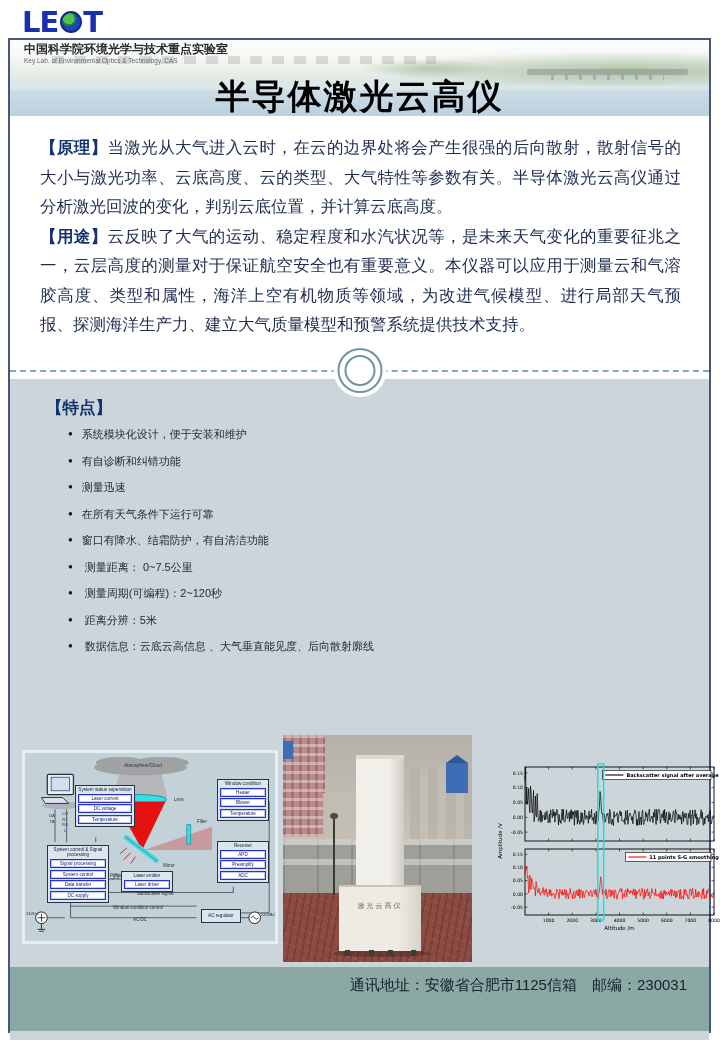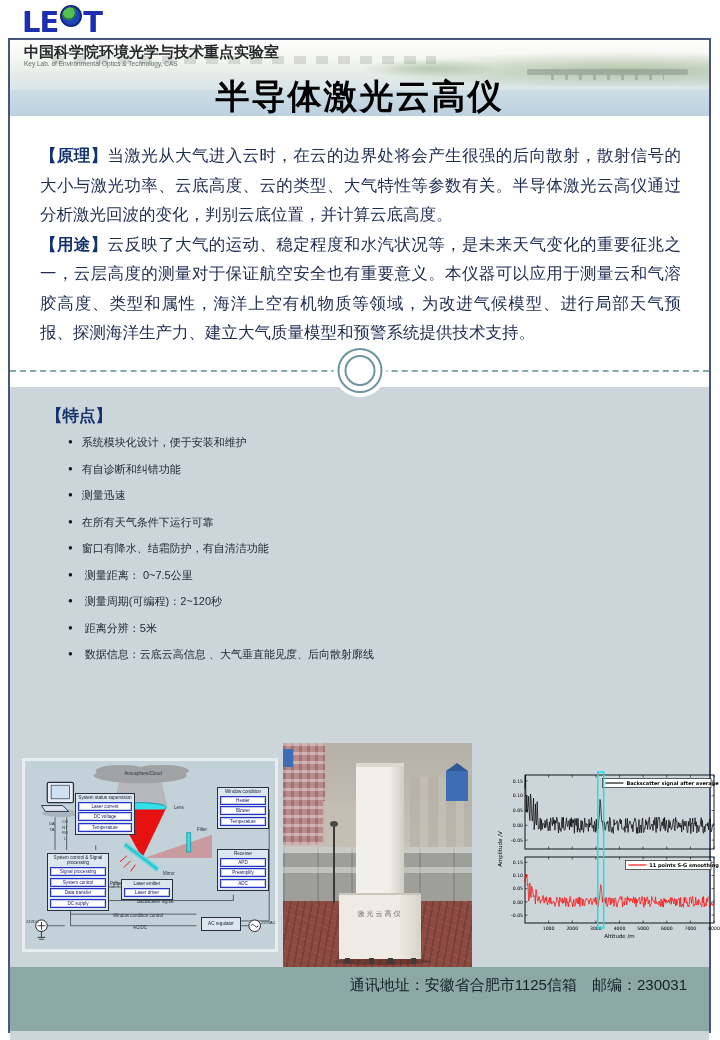--- a/index.html
+++ b/index.html
@@ -1,50 +1,50 @@
 <!DOCTYPE html>
 <html><head>
 <meta charset="utf-8">
 <style>
   * { margin:0; padding:0; box-sizing:border-box; }
   body { font-family:"Liberation Sans","DejaVu Sans",sans-serif; background:#fff; }
   .page { position:relative; width:720px; height:1040px; background:#fff; overflow:hidden; }
 
   
-  .logo-row { position:absolute; left:22px; top:5px; height:34px; display:flex; }
+  .logo-row { position:absolute; left:22px; top:5px; height:34px; display:flex; align-items:center; }
   .logo-le, .logo-t { font-size:29px; font-weight:800; color:#1b2fb0; letter-spacing:-1px; font-family:"DejaVu Sans",sans-serif; }
   .logo-globe { display:inline-block; width:22px; height:22px; border-radius:50%; margin:0 1px 0 2px;
      background:radial-gradient(circle at 38% 32%, #54c24e 0 34%, #2a7c3e 35% 44%, #1d47b8 45% 100%);
      border:2px solid #14288a; }
 
   
   .frame { position:absolute; left:8px; top:38px; width:703px; height:995px; border:2px solid #46567c; background:#fff; }
 
   
   .banner { position:relative; width:100%; height:76px; overflow:hidden;
     background:linear-gradient(180deg,#fdfdfc 0%,#f7f8f4 20%,#ecf1ea 36%,#dfe9e6 52%,#d6e3e9 72%,#ccdce6 100%); }
   .bn-org { position:absolute; left:14px; top:3px; z-index:3; line-height:1.15; }
-  .bn-org-cn { font-size:15px; font-weight:bold; color:#26292b;text-align:center; }
+  .bn-org-cn { font-size:12px; font-weight:bold; color:#26292b;text-align:center; }
   .bn-org-en { font-size:6.5px; color:#5d6a70; }
   .bn-bldgs { position:absolute; left:6%; top:21%; width:55%; height:11%; opacity:.55;
     background:repeating-linear-gradient(90deg, rgba(140,140,140,.5) 0 12px, transparent 12px 22px); }
   .bn-green { position:absolute; right:0; top:15%; width:48%; height:45%;
     background:radial-gradient(ellipse at 75% 55%, rgba(105,140,90,.45), transparent 70%); }
   .bn-green2 { position:absolute; right:30%; top:25%; width:20%; height:25%;
     background:radial-gradient(ellipse at 50% 50%, rgba(110,145,95,.35), transparent 70%); }
   .bn-bridge { position:absolute; right:3%; top:38%; width:23%; height:8%; background:rgba(125,135,128,.45); border-radius:2px; }
   .bn-bridge:after { content:""; position:absolute; left:15%; top:100%; width:70%; height:90%;
     background:repeating-linear-gradient(90deg, rgba(120,130,125,.4) 0 3px, transparent 3px 14px); }
   .bn-water { position:absolute; left:0; bottom:0; width:100%; height:34%;
     background:linear-gradient(180deg, rgba(185,208,222,.35), rgba(170,198,215,.5)); }
   .bn-title { position:absolute; left:0; right:0; top:34px; text-align:center; z-index:2;
     font-size:34px; font-weight:bold; color:#000; letter-spacing:2px; font-family:"DejaVu Sans",sans-serif; }
 
   
-  .white-section { position:relative; width:100%; height:263px; background:#fff; padding:17px 28px 0 30px;margin-top:8px; }
+  .white-section { position:relative; width:100%; height:263px; background:#fff; padding:17px 28px 0 30px; }
   .para { font-size:16.5px; line-height:29.5px; text-align:justify; color:#1e2c50; }
   .para-label { font-weight:bold; color:#12336e; }
 
   
   .divider-line { position:absolute; left:0; right:0; top:330px; border-top:2px dashed #86a8ae; z-index:4; }
   .divider-circle { position:absolute; left:50%; top:308px; transform:translateX(-50%); width:45px; height:45px;
     border-radius:50%; background:#fff; border:2px solid #6e959e; z-index:5;
     display:flex; align-items:center; justify-content:center; box-shadow:0 0 0 4px #fff; }
   .divider-circle-inner { width:31px; height:31px; border-radius:50%; border:2px solid #6e959e; }
 

